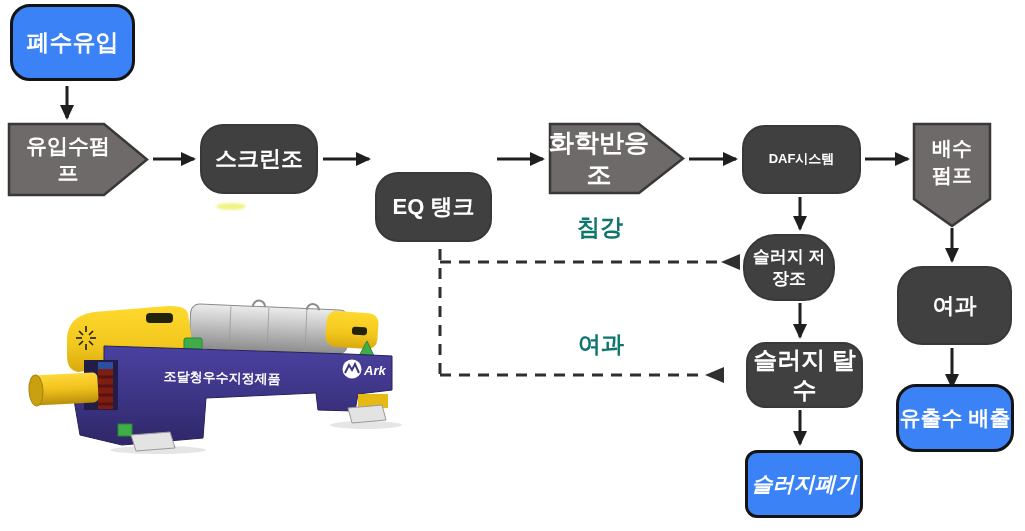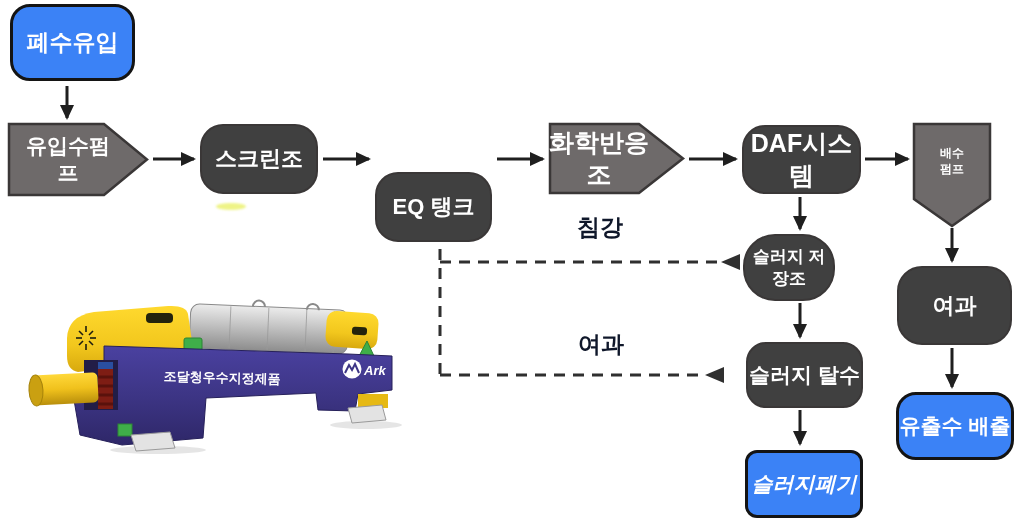--- a/index.html
+++ b/index.html
@@ -5,21 +5,21 @@
   html,body{margin:0;padding:0;background:#fff;}
   #stage{position:relative;width:1025px;height:531px;background:#ffffff;overflow:hidden;
          font-family:"Liberation Sans","DejaVu Sans",sans-serif;}
   svg{position:absolute;left:0;top:0;}
   .node{position:absolute;display:flex;align-items:center;justify-content:center;
         color:#ffffff;font-weight:700;text-align:center;box-sizing:border-box;line-height:1.25;}
   .gray{background:#404040;border:2.5px solid #3a3737;}
   .orange{background:#3b82f6;border:3.5px solid #141414;}
   .plain{background:transparent;border:none;}
   .pre{white-space:pre-line;}
-  .edge-label{position:absolute;font-weight:700;color:#0f172a;text-align:center;font-size:23px;}
+  .edge-label{position:absolute;font-weight:700;color:#0f766e;text-align:center;font-size:23px;}
   .artifact{position:absolute;left:216px;top:203px;width:30px;height:7px;border-radius:50%;
             background:#e9f05f;opacity:.75;filter:blur(1px);}
 </style>
 </head>
 <body>
 
 <div id="stage">
 
   <svg width="1025" height="531" viewBox="0 0 1025 531">
     <defs>
@@ -74,46 +74,46 @@
   </div>
 
   <div class="node gray" style="left:375px;top:124px;width:117px;height:70px;border-radius:23px;font-size:22px;margin-top:48px;">
     <span>EQ 탱크</span>
   </div>
 
   <div class="node plain" style="left:543px;top:124px;width:112px;height:69px;font-size:25px;">
     <span>화학반응조</span>
   </div>
 
-  <div class="node gray" style="left:742px;top:125px;width:119px;height:69px;border-radius:23px;font-size:25px;">
+  <div class="node gray" style="left:742px;top:125px;width:119px;height:69px;border-radius:23px;font-size:13px;">
     <span>DAF시스템</span>
   </div>
 
-  <div class="node plain pre" style="left:914px;top:126px;width:76px;height:72px;font-size:12px;line-height:1.33;">
+  <div class="node plain pre" style="left:914px;top:126px;width:76px;height:72px;font-size:20px;line-height:1.33;">
     <span class="pre">배수
 펌프</span>
   </div>
 
   <div class="node gray" style="left:743px;top:234px;width:92px;height:67px;border-radius:32px;font-size:17px;">
     <span>슬러지 저장조</span>
   </div>
 
-  <div class="node gray" style="left:746px;top:342px;width:117px;height:66px;border-radius:20px;font-size:21px;">
+  <div class="node gray" style="left:746px;top:342px;width:117px;height:66px;border-radius:20px;font-size:24px;">
     <span>슬러지 탈수</span>
   </div>
 
   <div class="node orange" style="left:745px;top:450px;width:118px;height:68px;border-radius:12px;font-size:21px;font-style:italic;">
     <span>슬러지폐기</span>
   </div>
 
   <div class="node gray" style="left:897px;top:266px;width:115px;height:79px;border-radius:25px;font-size:22px;">
     <span>여과</span>
   </div>
 
-  <div class="node orange" style="left:896px;top:392px;width:118px;height:68px;border-radius:20px;font-size:21px;">
+  <div class="node orange" style="left:896px;top:384px;width:118px;height:68px;border-radius:20px;font-size:21px;">
     <span>유출수 배출</span>
   </div>
 
   <div class="edge-label" style="left:557px;top:212px;width:86px;">침강</div>
   <div class="edge-label" style="left:558px;top:329px;width:86px;">여과</div>
 
   <div class="artifact"></div>
 
   <svg style="left:18px;top:298px;" width="388" height="156" viewBox="0 0 388 156">
     <defs>

